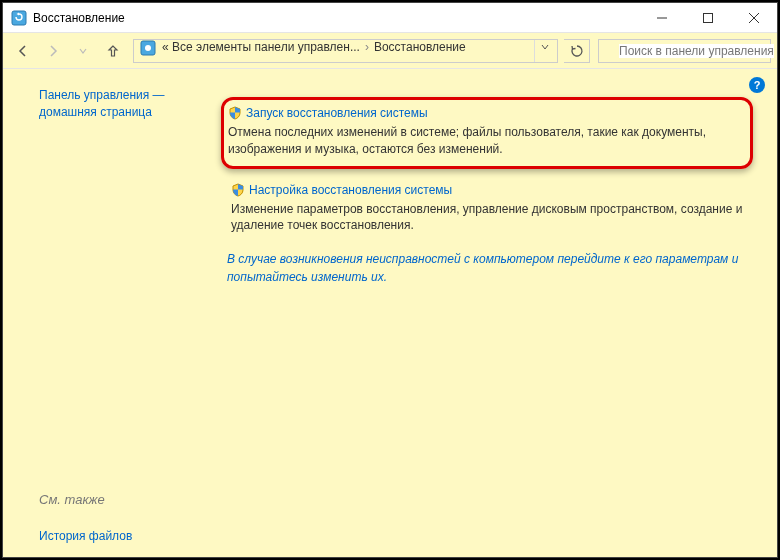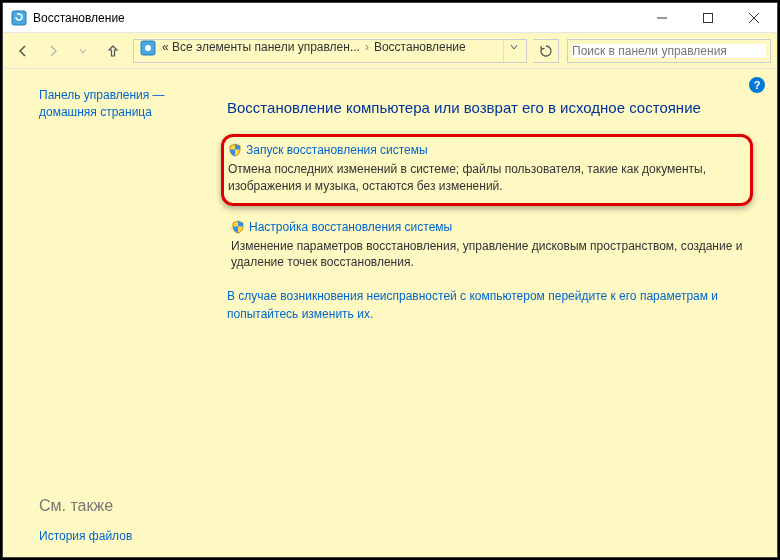--- a/index.html
+++ b/index.html
@@ -71,27 +71,27 @@
   .addr-seg { color: #333; padding: 0 2px; white-space: nowrap; }
   .addr-sep { color: #888; padding: 0 3px; }
   .addr-dd { margin-left: auto; color: #555; padding: 0 6px; border-left: 1px solid #ddd; }
   .refresh-btn {
     width: 26px; height: 24px;
     border: 1px solid #ccc; border-left: none;
     display: flex; align-items: center; justify-content: center;
     color: #555;
   }
   .search-box {
-    width: 204px;
+    width: 173px;
     height: 24px;
     border: 1px solid #ccc;
     margin-left: 6px;
     display: flex;
     align-items: center;
-    padding: 0 4px;
+    padding: 0 20px;
   }
   .search-input {
     border: none;
     outline: none;
     font-size: 12px;
     flex: 1;
     color: #333;
   }
   .search-input::placeholder { color: #777; }
   .content {
@@ -165,29 +165,31 @@
     box-shadow: 0 3px 6px rgba(0,0,0,0.3);
   }
   .footer-link {
     margin-top: 14px;
   }
   .footer-link a {
     color: #0066cc;
     text-decoration: none;
     font-size: 12px;
     line-height: 1.5;
+    font-style: italic;
   }
   .see-also {
     margin-top: auto;
     padding-top: 20px;
   }
   .see-also-title {
     color: #777;
-    font-size: 16px;
-    margin-bottom: 13px;
+    font-size: 13px;
+    margin-bottom: 21px;
+    font-style: italic;
   }
   .shield-icon { width: 14px; height: 14px; flex-shrink: 0; }
 </style>
 </head>
 <body>
 
 <div class="window">
   <div class="titlebar">
     <svg class="titlebar-icon" viewBox="0 0 16 16">
       <rect x="1" y="1" width="14" height="14" rx="2" fill="#4aa8e0" stroke="#2a7ab0"></rect>
@@ -262,21 +264,20 @@
     <div class="sidebar">
       <a href="#">Панель управления — домашняя страница</a>
       <div class="see-also">
         <div class="see-also-title">См. также</div>
         <a href="#">История файлов</a>
       </div>
     </div>
 
     <div class="main">
       <div class="help-btn">?</div>
-      <div class="heading">Восстановление компьютера или возврат его в исходное состояние</div>
 
       <div class="item">
       </div>
 
       <div class="item highlight">
         <div class="item-link">
           <svg class="shield-icon" viewBox="0 0 14 14">
             <path d="M7 1 L12 3 L12 7 C12 10 9.5 12.5 7 13 C4.5 12.5 2 10 2 7 L2 3 Z" fill="#ffd54a" stroke="#c08f00"></path>
             <path d="M7 1 L12 3 L12 6.5 L7 6.5 Z" fill="#3b8de0"></path>
             <path d="M2 6.5 L7 6.5 L7 13 C4.5 12.5 2 10 2 7 Z" fill="#3b8de0"></path>

